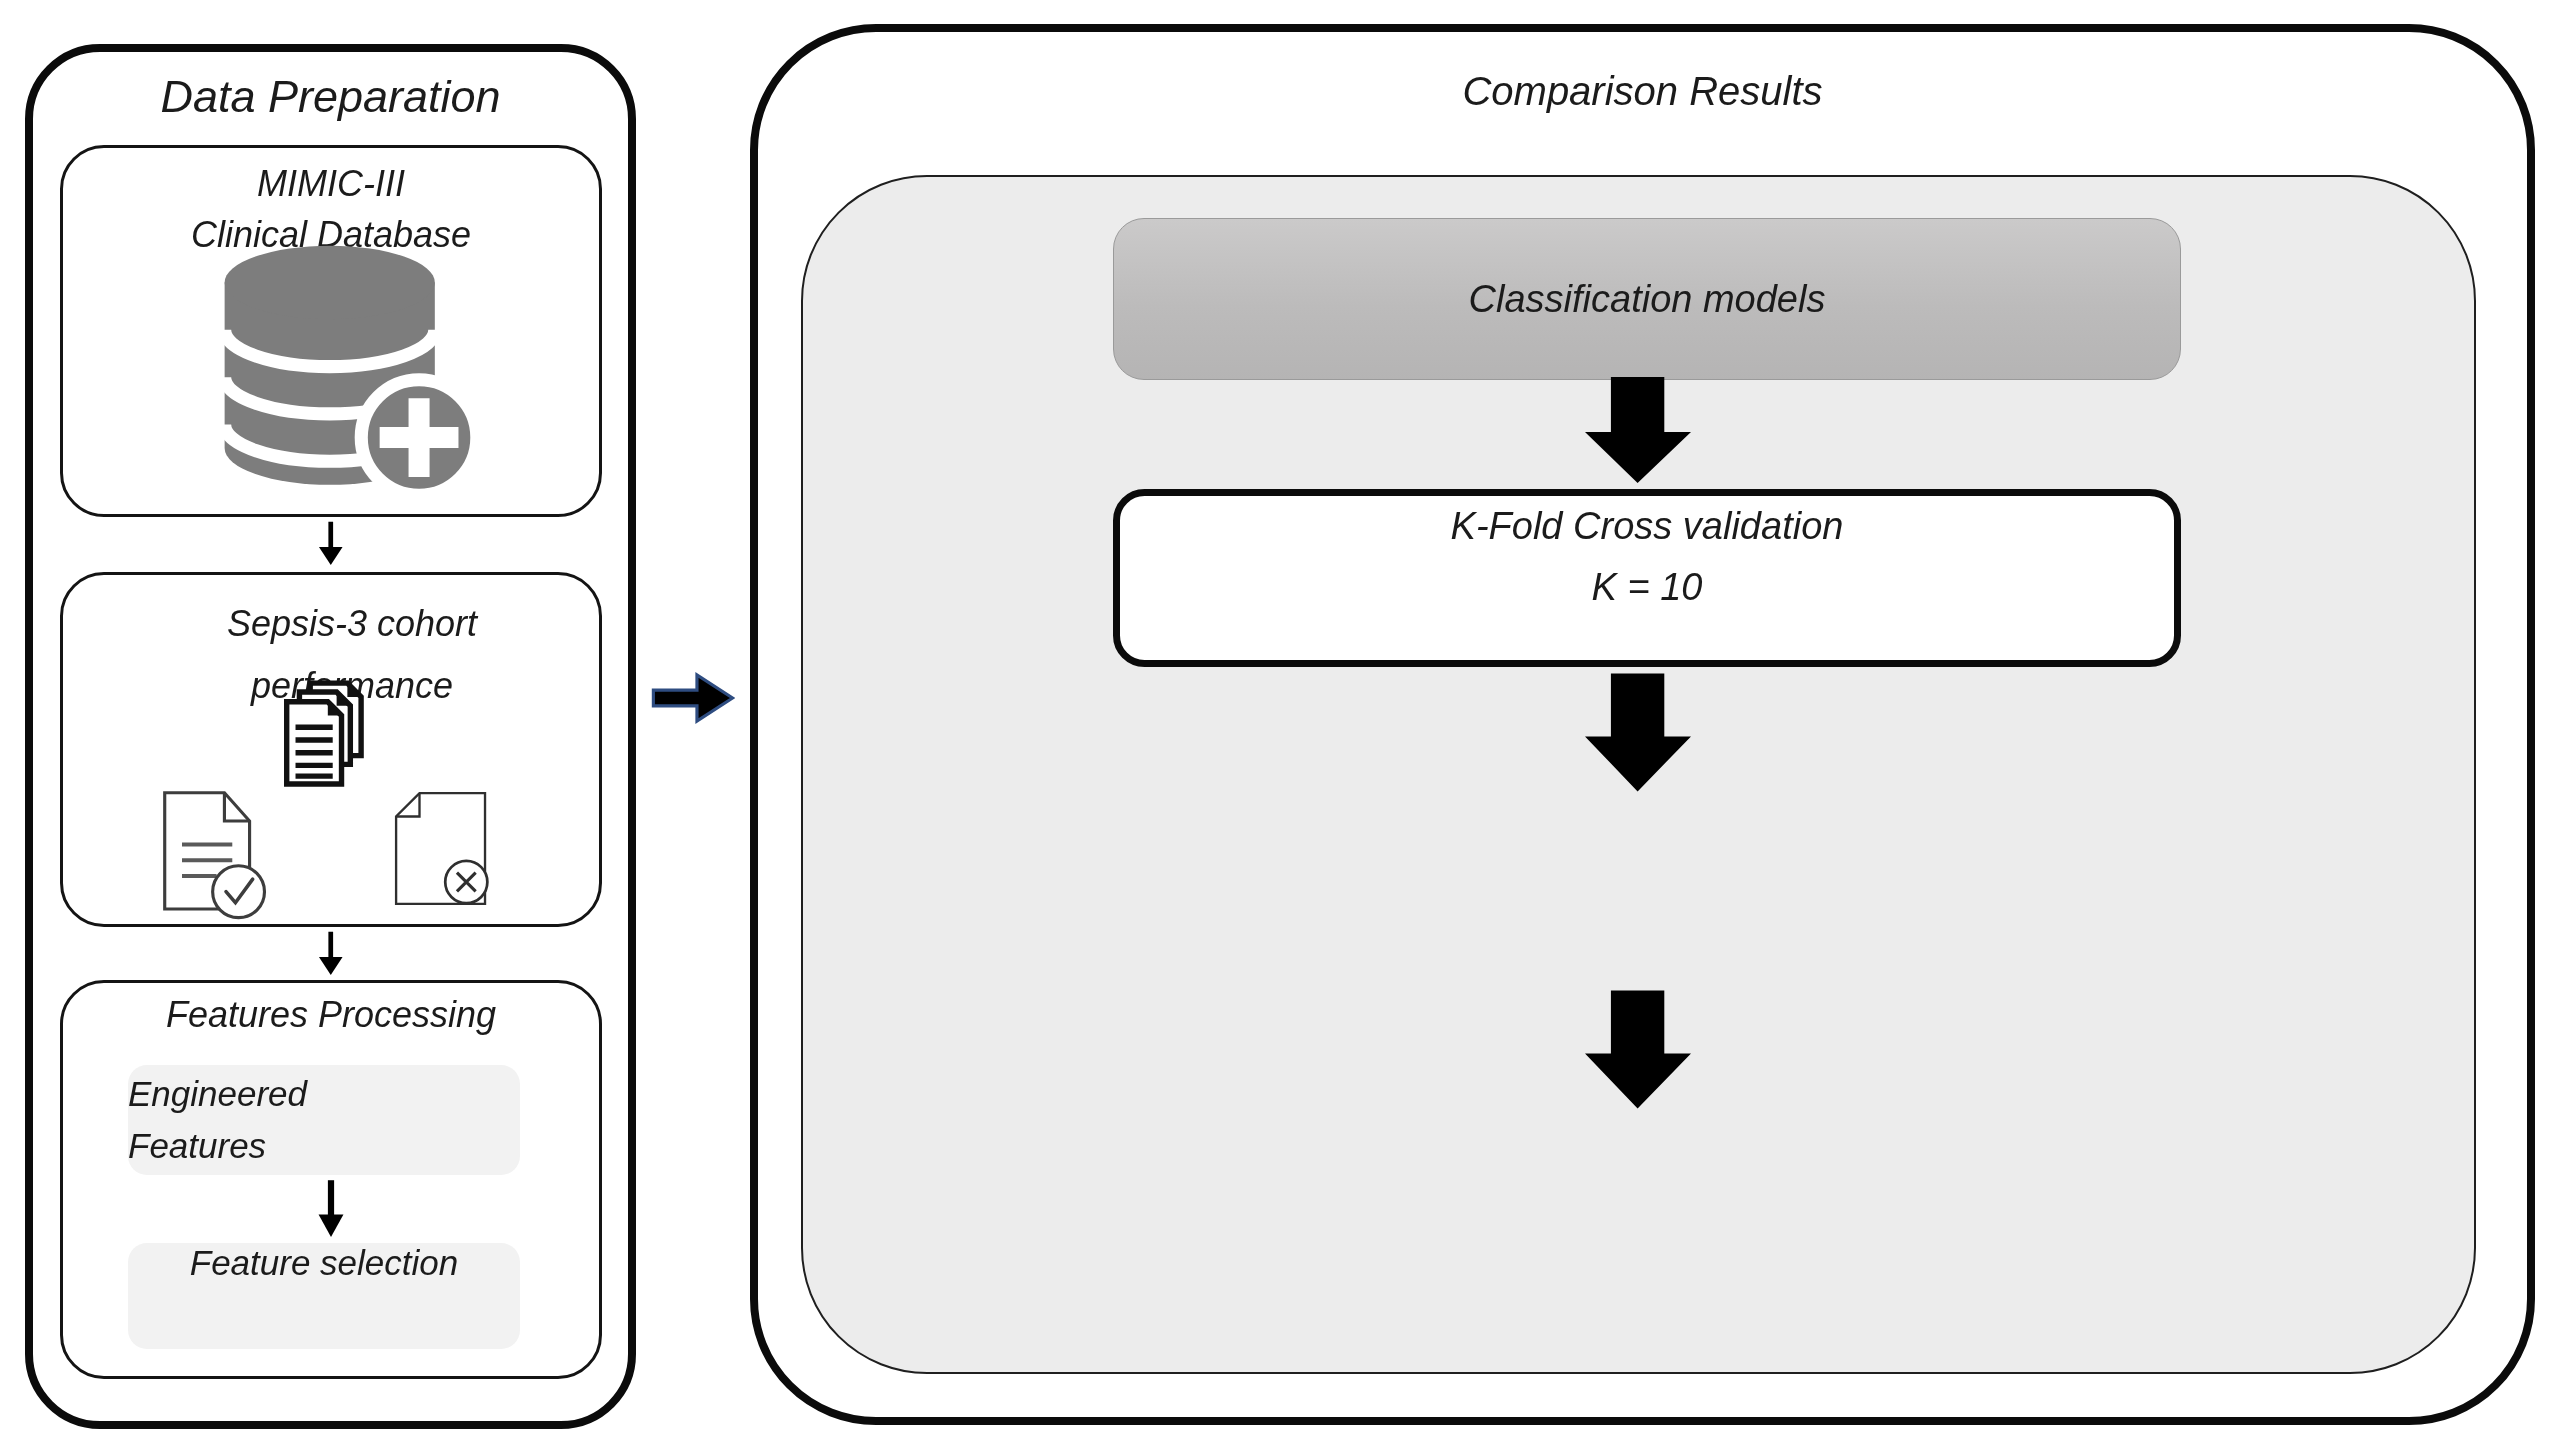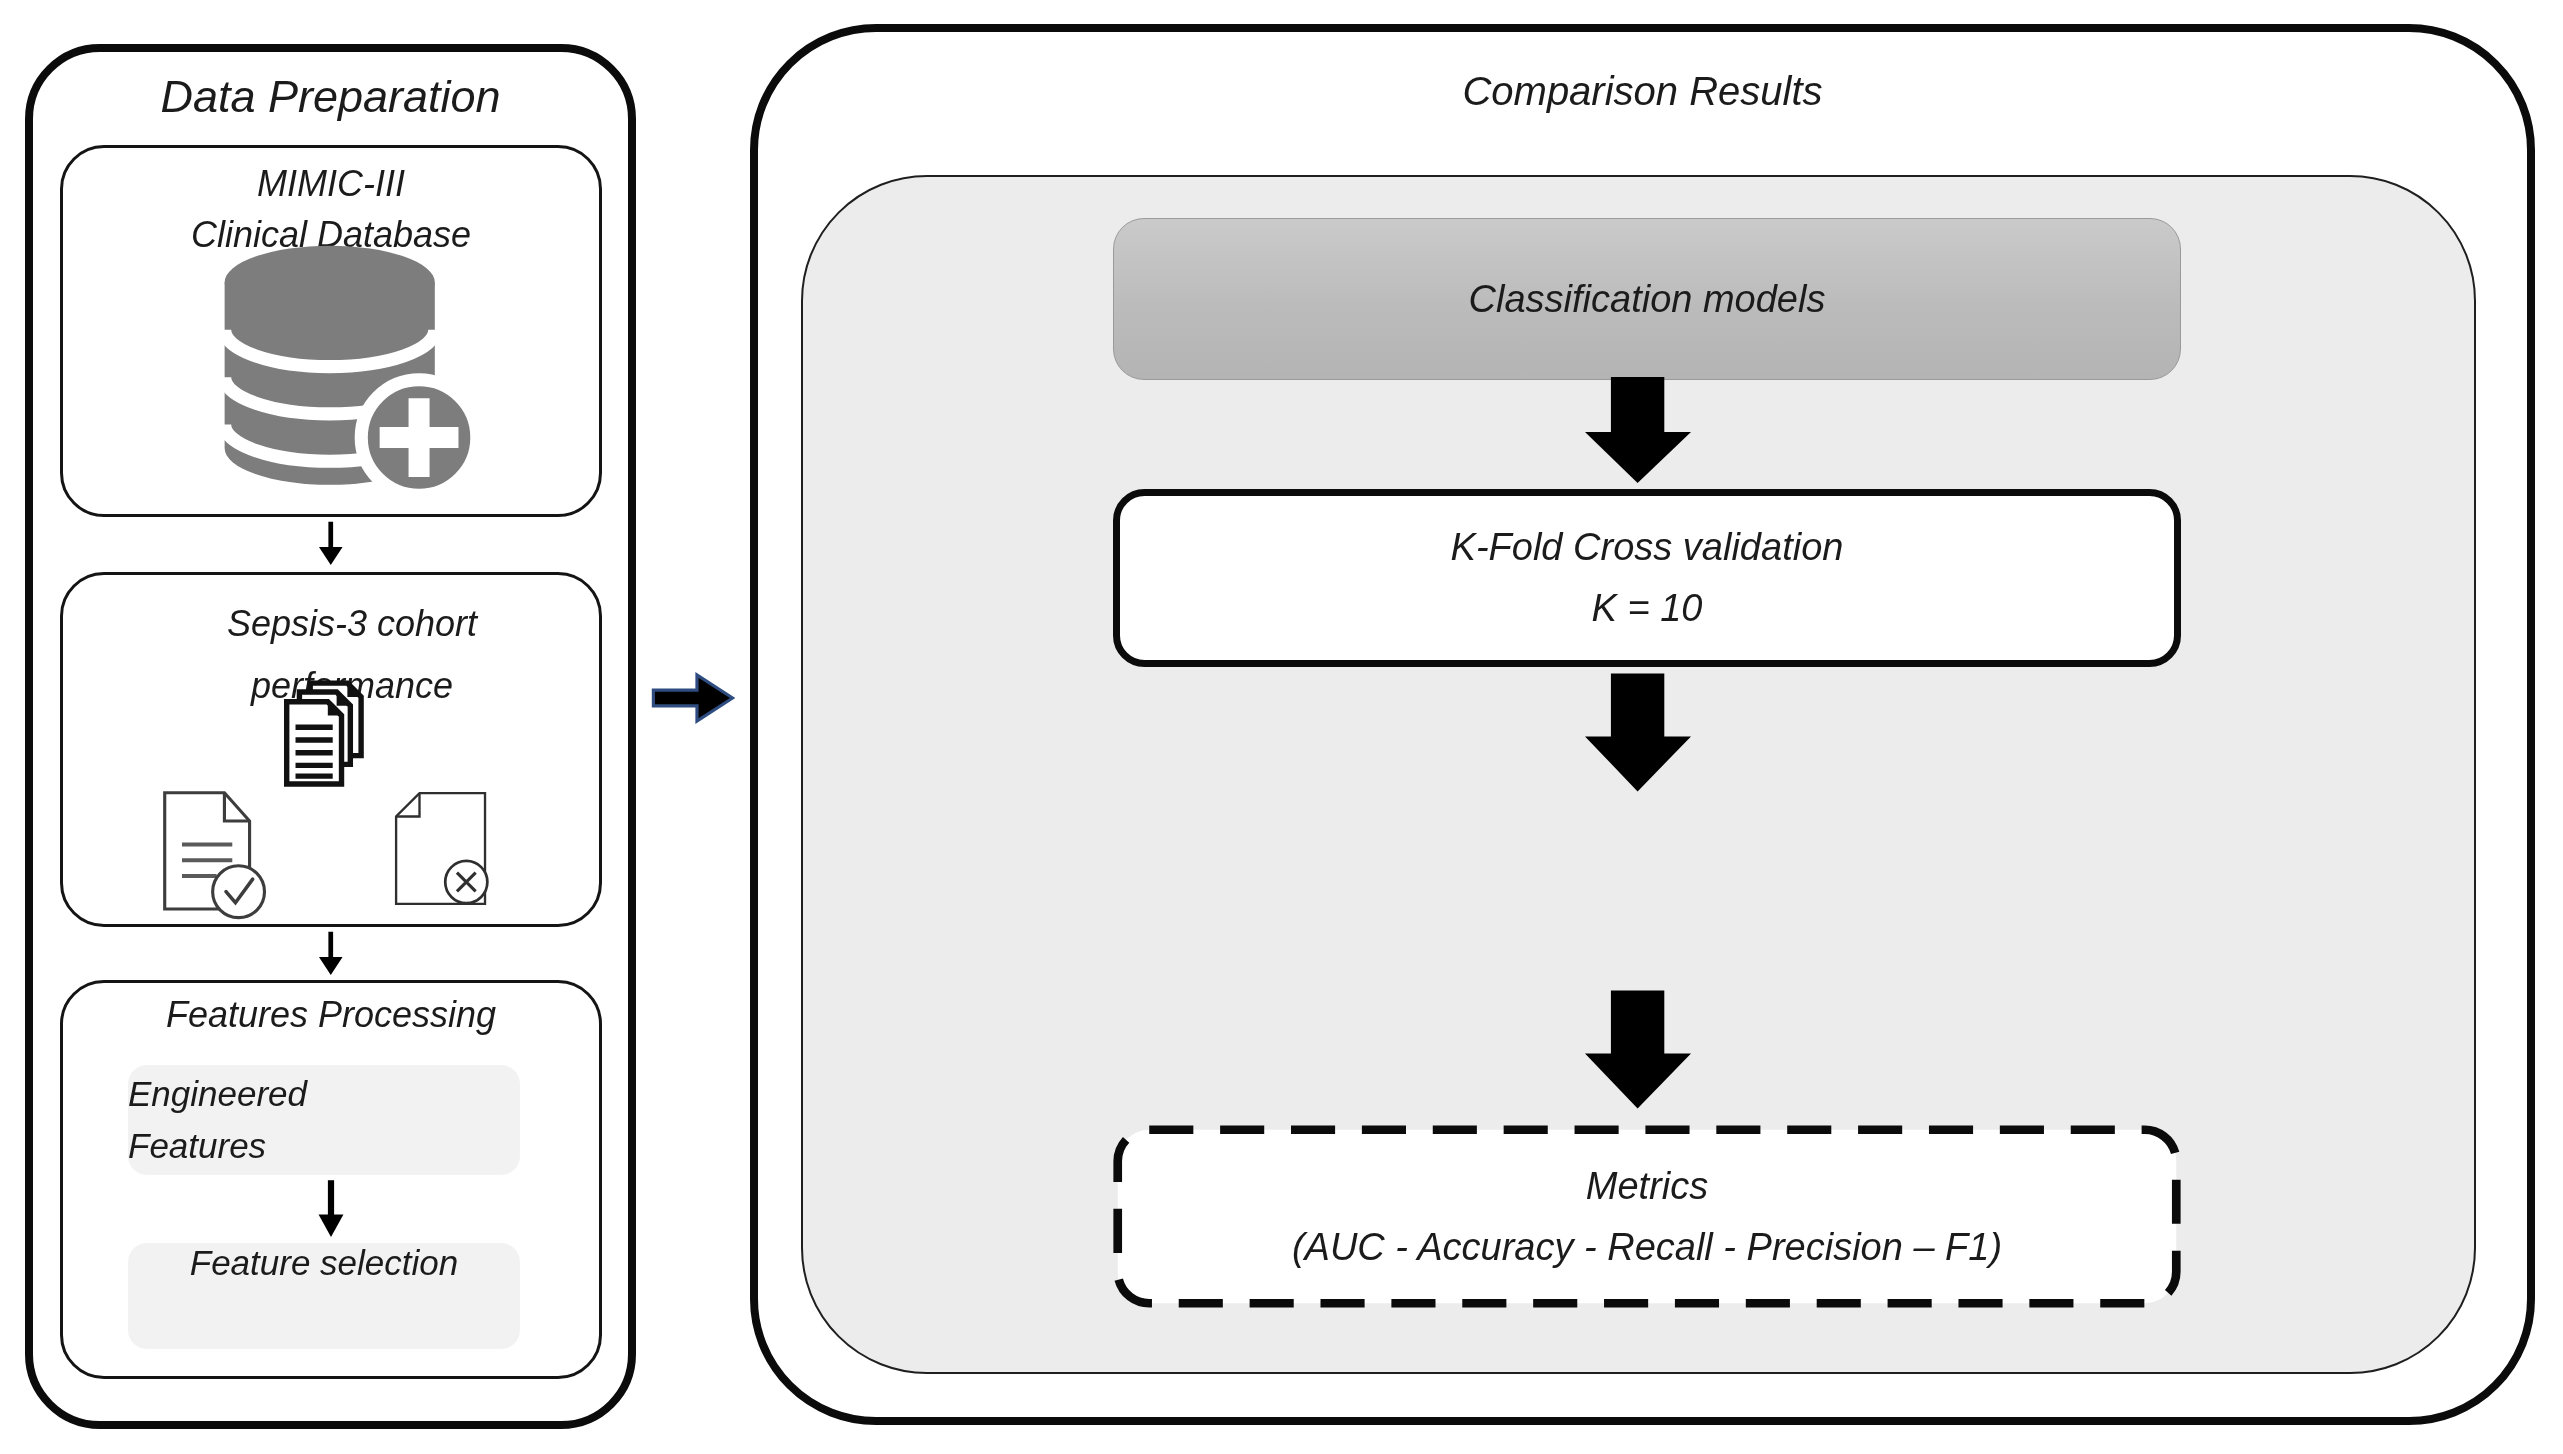--- a/index.html
+++ b/index.html
@@ -108,21 +108,21 @@
     left: 1113px; top: 218px; width: 1068px; height: 162px;
     background: linear-gradient(180deg, var(--classification-top) 0%, #bcbbbb 55%, var(--classification-bottom) 100%);
     border: 1.6px solid #9a9a9a; border-radius: 31px;
     display: flex; align-items: center; justify-content: center;
     font-size: 38px;
     text-align: center;
   }
   .kfold-box {
     left: 1113px; top: 489px; width: 1068px; height: 178px;
     background: #fff; border: 7.9px solid var(--border); border-radius: 31.5px;
-    display: flex; flex-direction: column; align-items: center; justify-content: center;
+    display: flex; flex-direction: column; align-items: center; justify-content: flex-start;
     font-size: 38px; line-height: 1.6;
   }
   .tuning-box {
     left: 1113px; top: 797px; width: 1068px; height: 184px;
     background: #fff; border: 7.9px solid var(--border); border-radius: 31.5px;
     display: flex; align-items: center; justify-content: center;
     font-size: 38px;
   }
   .metrics-box {
     left: 1113px; top: 1125px; width: 1068px; height: 183px;
@@ -283,24 +283,15 @@
     </svg>
   </div>
 
 
   <div class="abs arrow-big-3">
     <svg viewBox="0 0 135 150">
       <path d="M33,0 H101 V80 H135 L67,150 L0,80 H33 Z" fill="#000"></path>
     </svg>
   </div>
 
-  <div class="abs metrics-box">
-    <svg class="metrics-border" viewBox="0 0 1356 232" preserveAspectRatio="none">
-      <rect x="6" y="6" width="1344" height="220" rx="40" ry="40" fill="#ffffff" stroke="#0b0b0b" stroke-width="11" stroke-dasharray="56 34"></rect>
-    </svg>
-    <div class="metrics-text">
-      <div>Metrics</div>
-      <div>(AUC - Accuracy - Recall - Precision – F1)</div>
-    </div>
-  </div>
 
 </div>
 
 
 </body></html>

